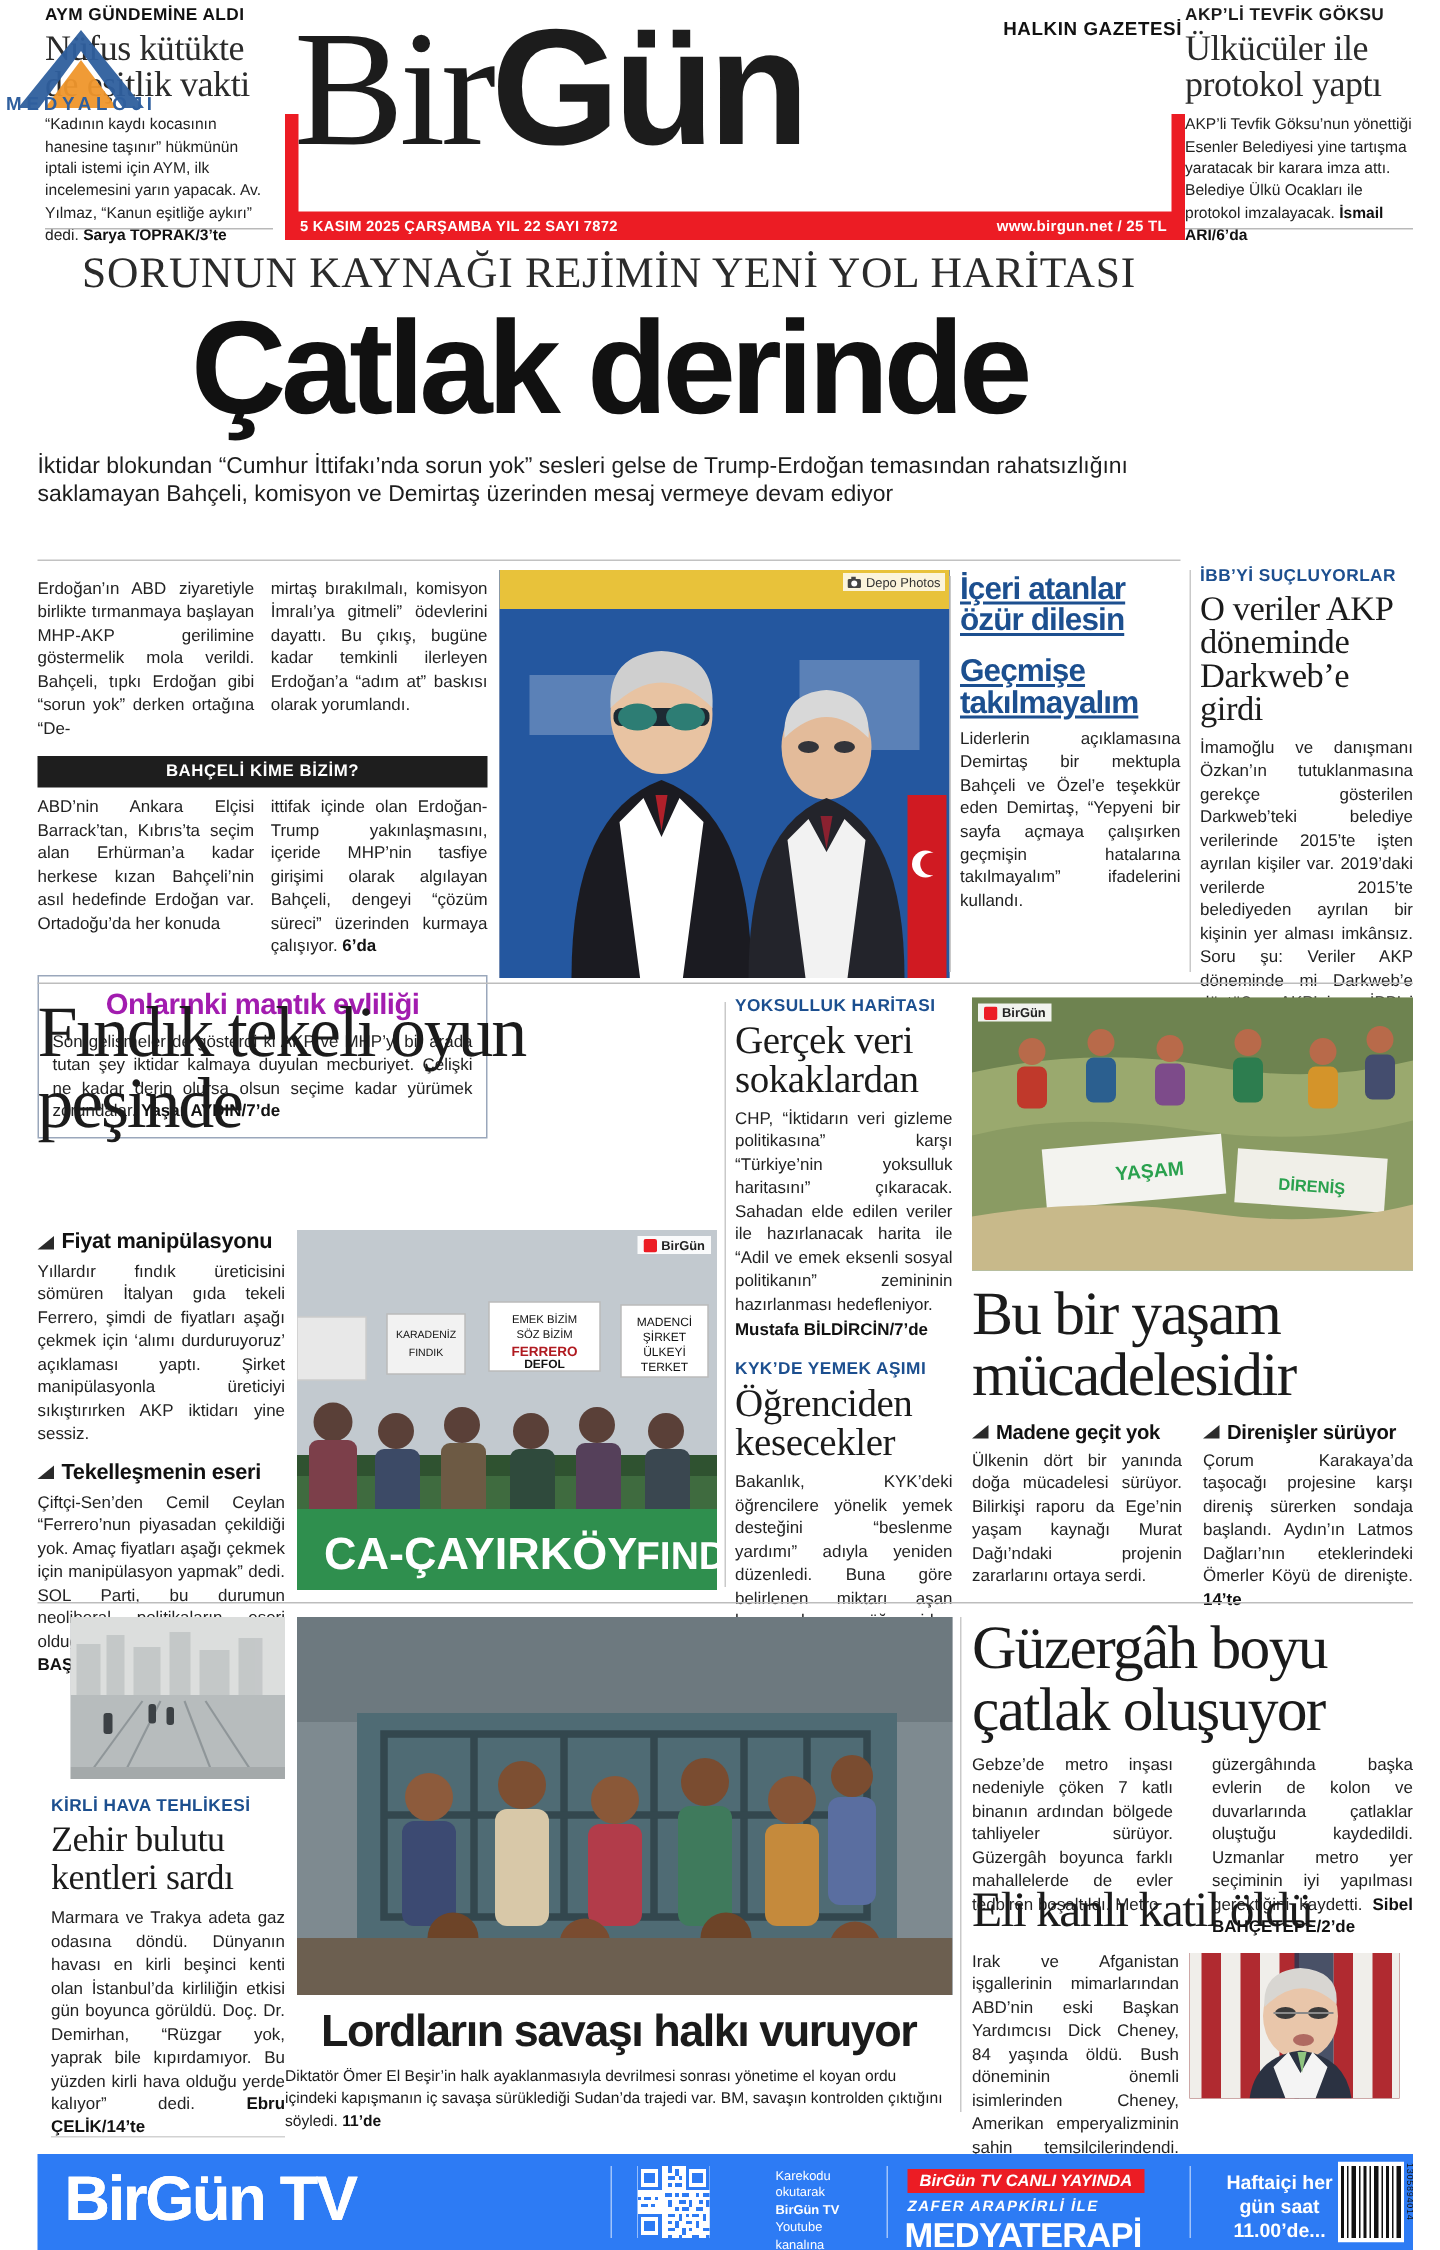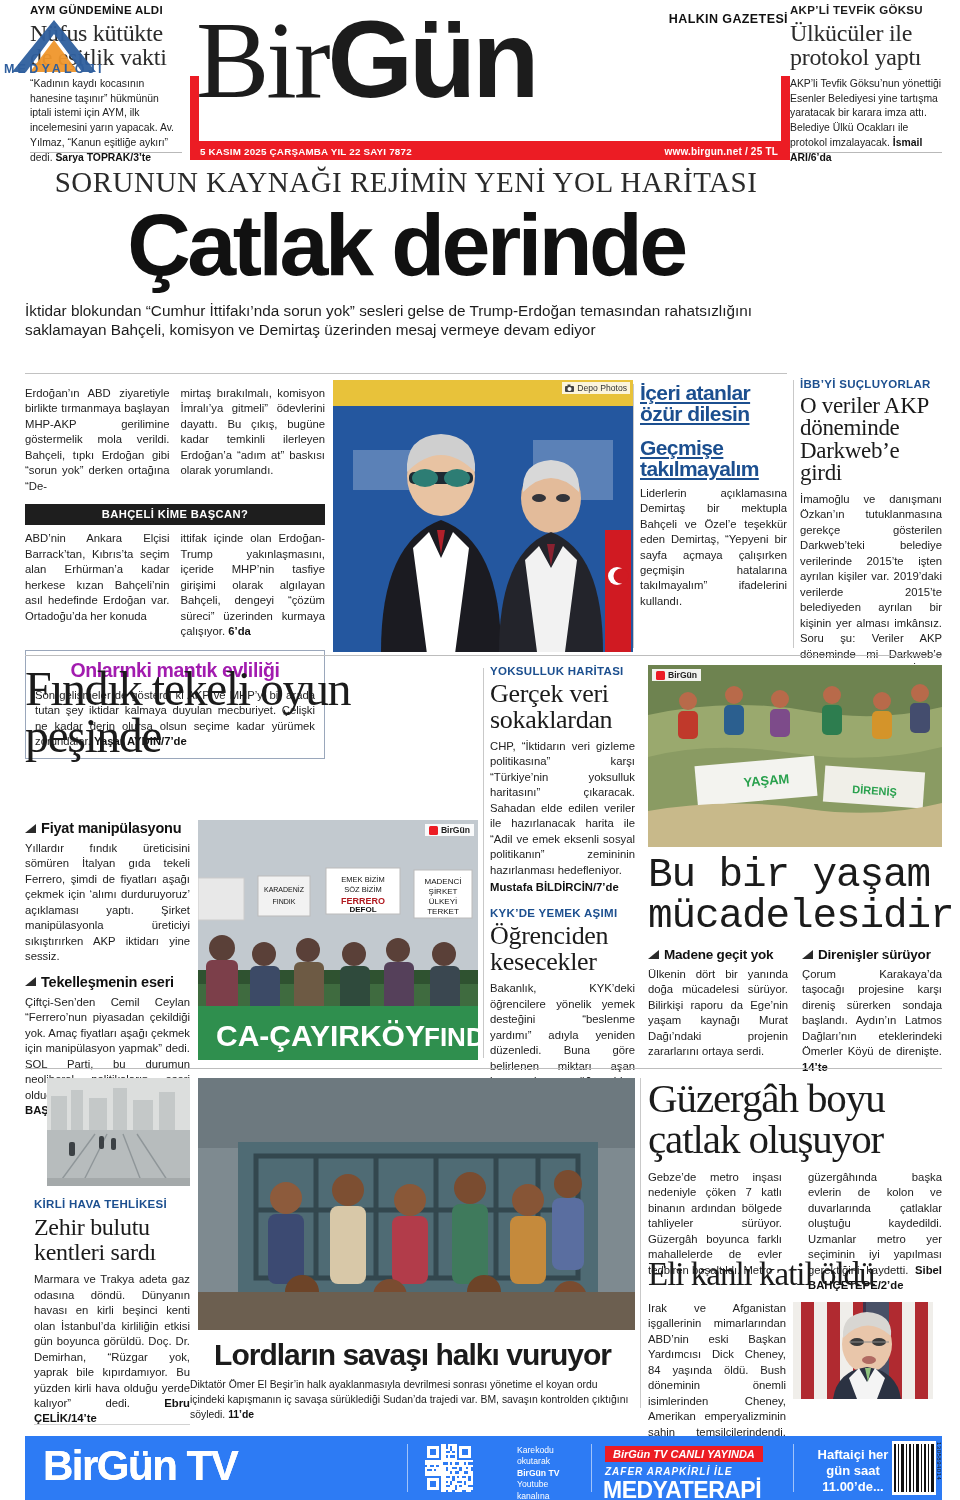--- a/index.html
+++ b/index.html
@@ -178,21 +178,21 @@
   }
 
   .c-mid { position: absolute; left: 490px; top: 665px; width: 145px; }
   .mid-serif { font-size: 26px; line-height: 1.0; margin-top: 2px; }
 
   .yasam-photo {
     position: absolute; left: 648px; top: 665px; width: 294px; height: 182px;
     overflow: hidden; background: #7a8c5c;
   }
   .yasam { position: absolute; left: 648px; top: 855px; width: 294px; }
-  .yasam h2 { font-size: 41px; line-height: 1.0; letter-spacing: -1.1px; font-family: Liberation Mono, monospace; }
+  .yasam h2 { font-size: 41px; line-height: 1.0; letter-spacing: -1.1px; }
 
   
   .botrule { position: absolute; left: 25px; top: 1068px; width: 917px; border-top: 1px solid #bdbdbd; }
 
   .fog-photo {
     position: absolute; left: 47px; top: 1078px; width: 143px; height: 108px;
     overflow: hidden; background: #b9bcbd;
   }
   .fog { position: absolute; left: 34px; top: 1198px; width: 156px; }
   .fog h2 { font-size: 24px; line-height: 1.03; margin-top: 3px; }
@@ -356,21 +356,21 @@
       <span>Depo Photos</span>
     </div>
   </div>
 
   <div class="c1">
     <div class="two-col">
       <p class="body-txt">Erdoğan’ın ABD ziyaretiyle birlikte tırmanmaya başlayan MHP-AKP gerilimine göstermelik mola verildi. Bahçeli, tıpkı Erdoğan gibi “sorun yok” derken ortağına “De-</p>
       <p class="body-txt">mirtaş bırakılmalı, komisyon İmralı’ya gitmeli” ödevlerini dayattı. Bu çıkış, bugüne kadar temkinli ilerleyen Erdoğan’a “adım at” baskısı olarak yorumlandı.</p>
     </div>
 
-    <div class="blackbar" style="margin-top:10px">BAHÇELİ KİME BAŞCAN?</div>
+    <div class="blackbar" style="margin-top:10px">BAHÇELİ KİME BİZİM?</div>
     <div class="two-col">
       <p class="body-txt">ABD’nin Ankara Elçisi Barrack’tan, Kıbrıs’ta seçim alan Erhürman’a kadar herkese kızan Bahçeli’nin asıl hedefinde Erdoğan var. Ortadoğu’da her konuda</p>
       <p class="body-txt"><span>ittifak içinde olan Erdoğan-Trump yakınlaşmasını, içeride MHP’nin tasfiye girişimi olarak algılayan Bahçeli, dengeyi “çözüm süreci” üzerinden kurmaya çalışıyor.</span> <span class="byline">6’da</span></p>
     </div>
 
     <div class="boxed">
       <h3>Onlarınki mantık evliliği</h3>
       <p class="body-txt"><span>Son gelişmeler de gösterdi ki AKP ve MHP’yi bir arada tutan şey iktidar kalmaya duyulan mecburiyet. Çelişki ne kadar derin olursa olsun seçime kadar yürümek zorundalar.</span> <span class="byline">Yaşar AYDIN/7’de</span></p>
     </div>
   </div>

